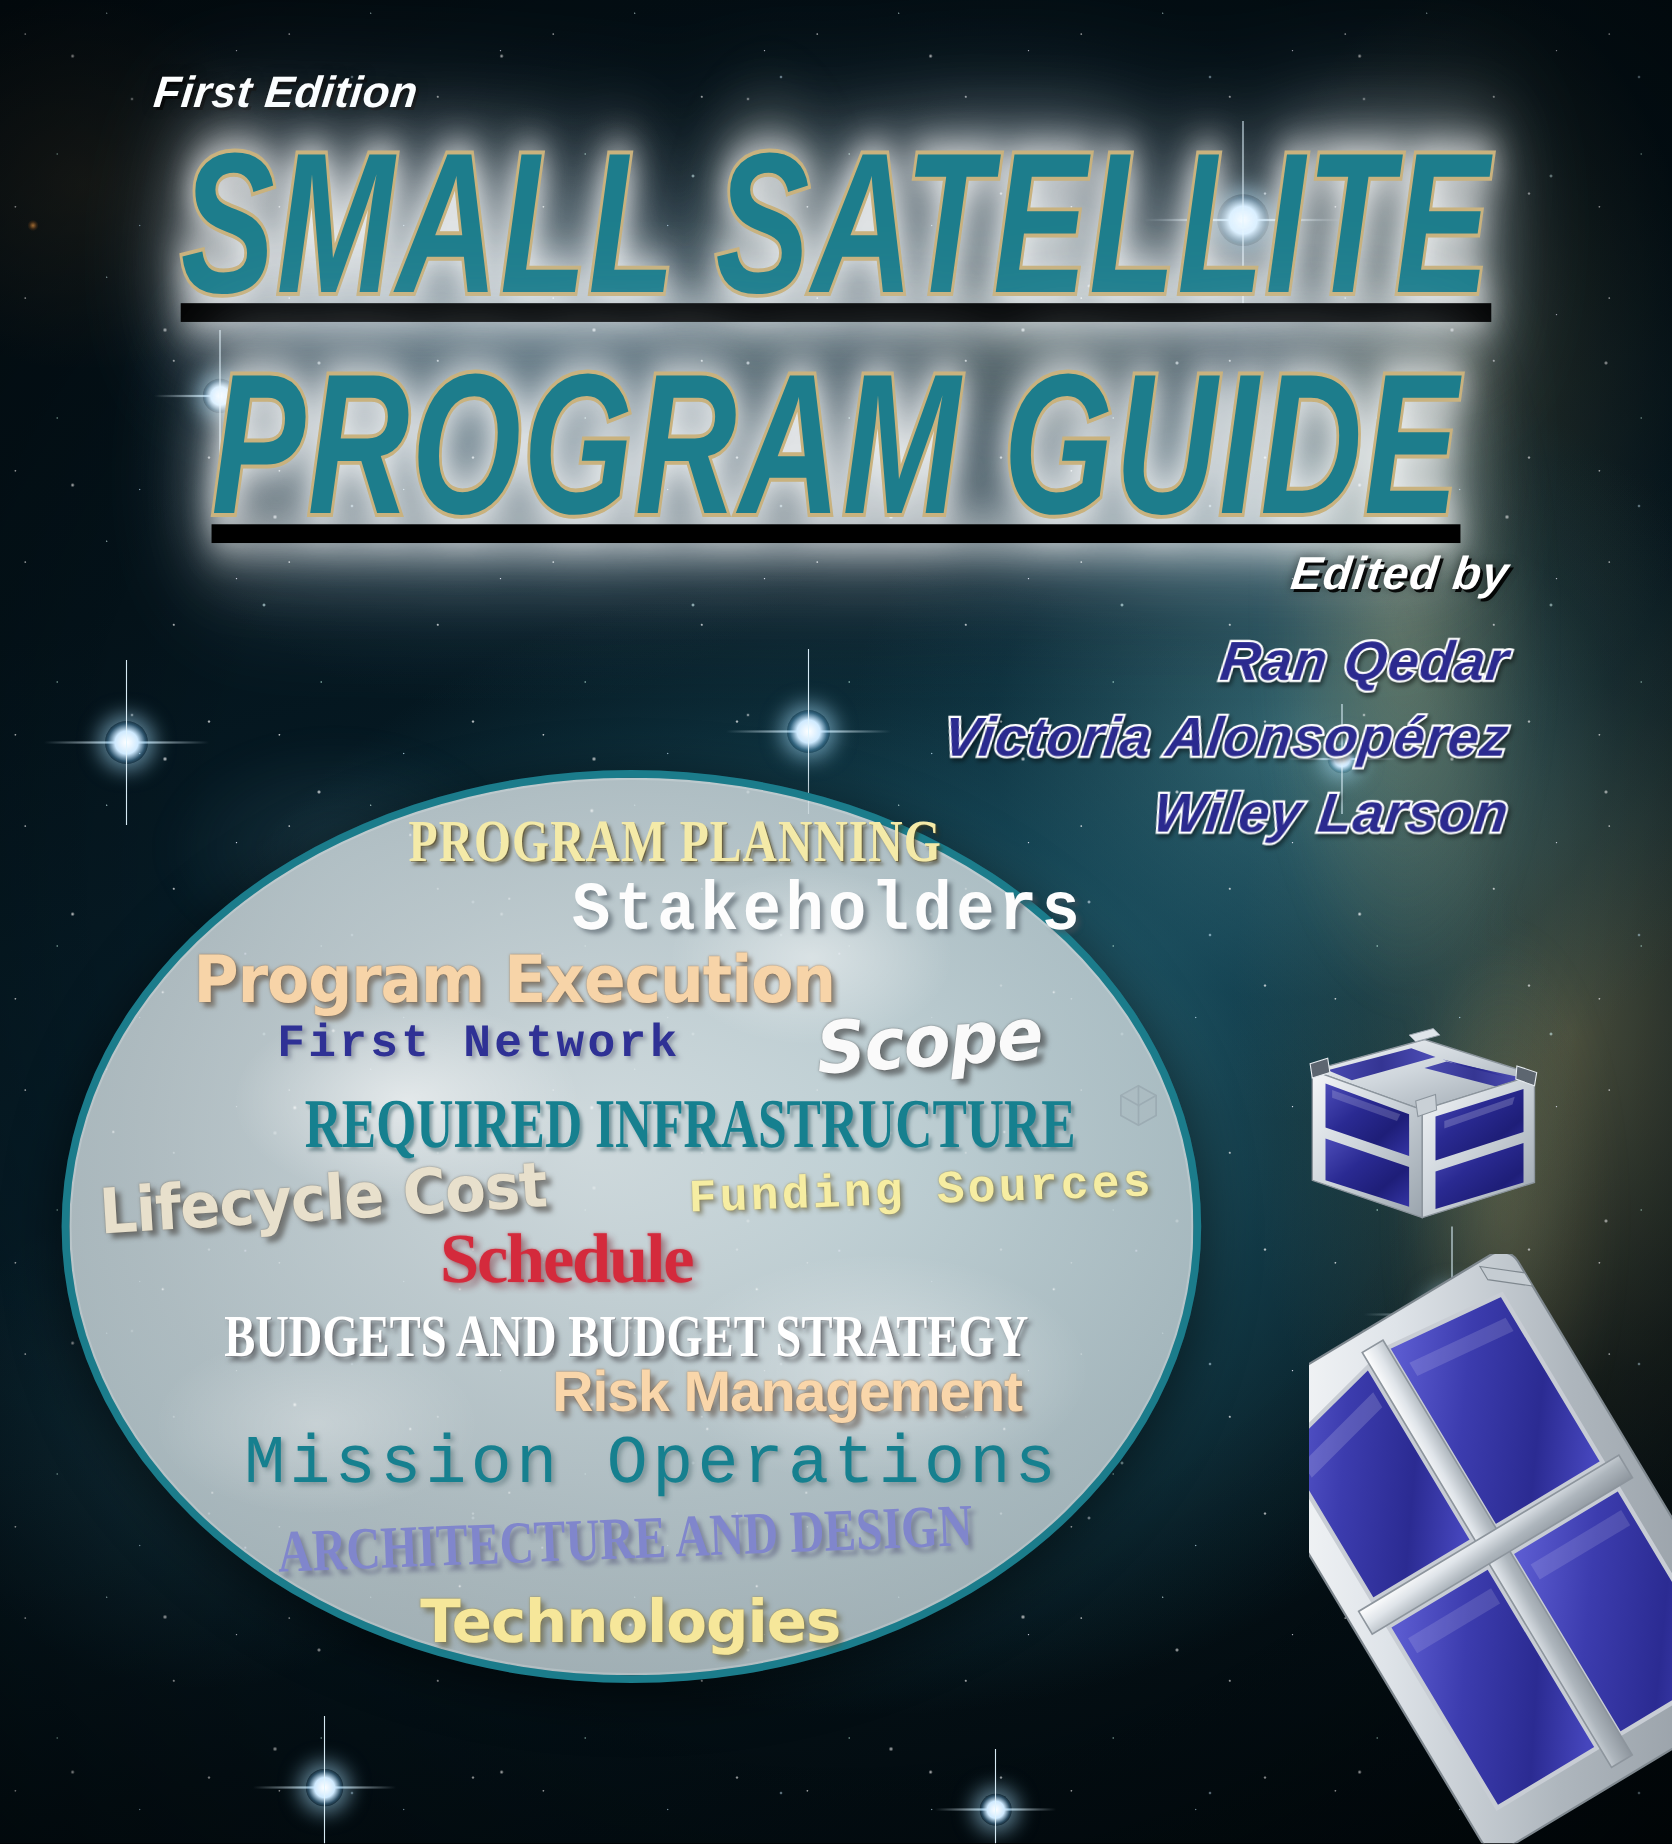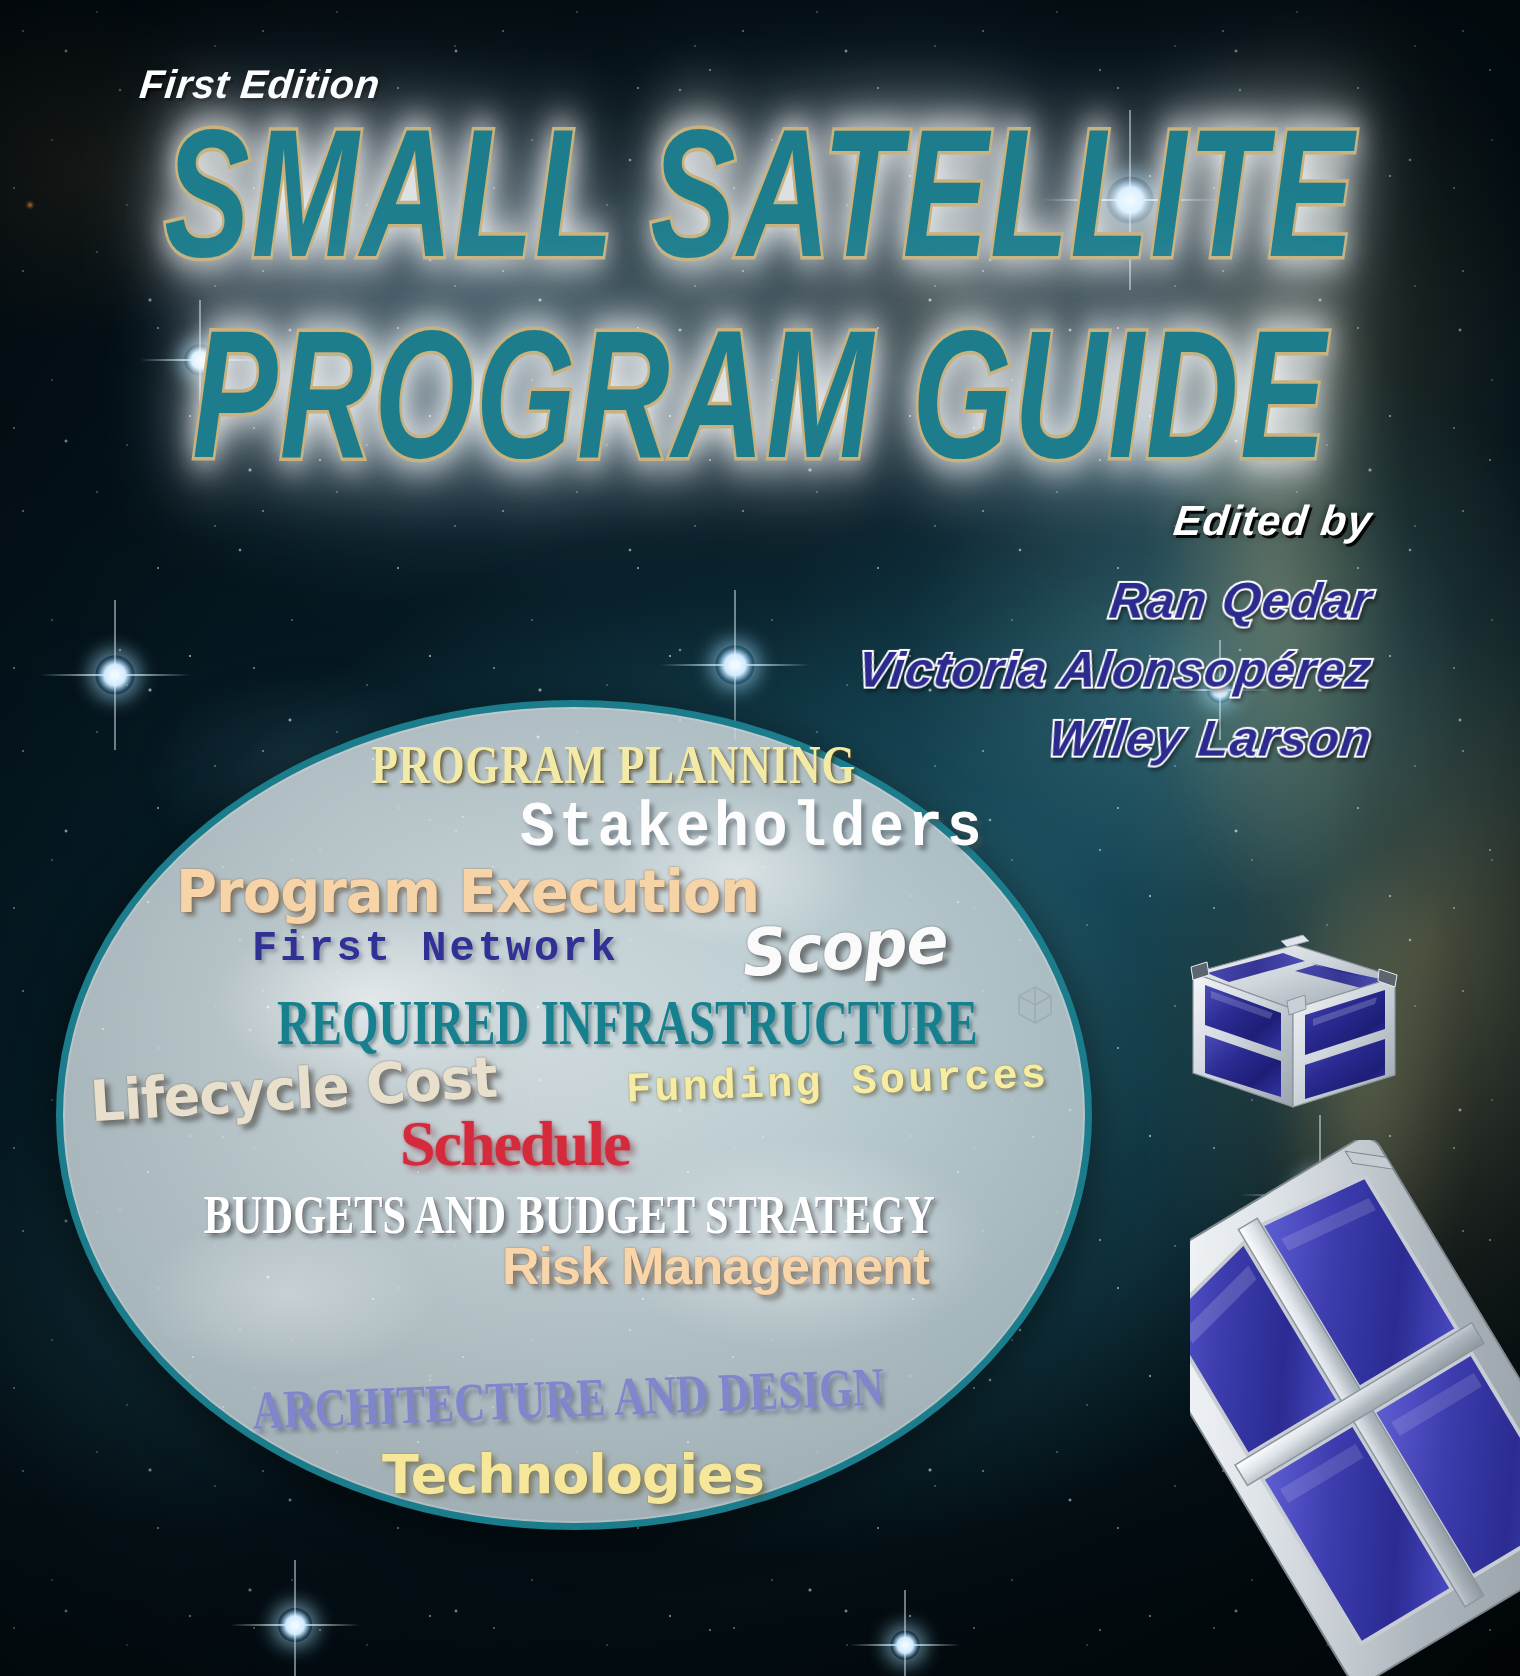--- a/index.html
+++ b/index.html
@@ -97,21 +97,21 @@
   
   .first-edition{
     position:absolute; left:140px; top:62px;
     font-style:italic; font-weight:bold;
     font-size:40px; letter-spacing:.5px; color:#fff;
     font-family:"Liberation Sans", sans-serif;
     transform:skewX(-6deg);
     text-shadow:3px 3px 0 rgba(0,0,0,.85), 0 0 10px rgba(0,0,0,.6);
   }
 
-  .title-wrap{ position:absolute; left:0; top:107px; width:1520px; }
+  .title-wrap{ position:absolute; left:0; top:118px; width:1520px;text-decoration:underline; }
   .title-line{
     text-align:center;
     font-family:"Liberation Sans", sans-serif;
     font-weight:bold; font-style:italic;
     color:#1d7d8c;
     letter-spacing:2px;
     line-height:.96;
     transform:scaleY(1.42) scaleX(1.0);
     transform-origin:center top;
     -webkit-text-stroke:5px #c9b27e;
@@ -359,20 +359,21 @@
   <div class="kw" id="kw1">Stakeholders</div>
   <div class="kw" id="kw2">Program Execution</div>
   <div class="kw" id="kw3">First Network</div>
   <div class="kw" id="kw4">Scope</div>
   <div class="kw" id="kw5">REQUIRED INFRASTRUCTURE</div>
   <div class="kw" id="kw6">Lifecycle Cost</div>
   <div class="kw" id="kw7">Funding Sources</div>
   <div class="kw" id="kw8">Schedule</div>
   <div class="kw" id="kw9">BUDGETS AND BUDGET STRATEGY</div>
   <div class="kw" id="kw10">Risk Management</div>
+  <div class="kw" id="kw11">Mission Operations</div>
   <div class="kw" id="kw12">ARCHITECTURE AND DESIGN</div>
   <div class="kw" id="kw13">Technologies</div>
 
   <div class="mini-cube">
     <svg viewBox="0 0 44 44">
       <g stroke="#8a97a0" stroke-width="1.6" fill="#aab6bd" fill-opacity=".45">
         <path d="M22 4 L38 13 L38 31 L22 40 L6 31 L6 13 Z"></path>
         <path d="M22 4 L22 22 L6 13"></path>
         <path d="M22 22 L38 13"></path>
         <path d="M22 22 L22 40"></path>

